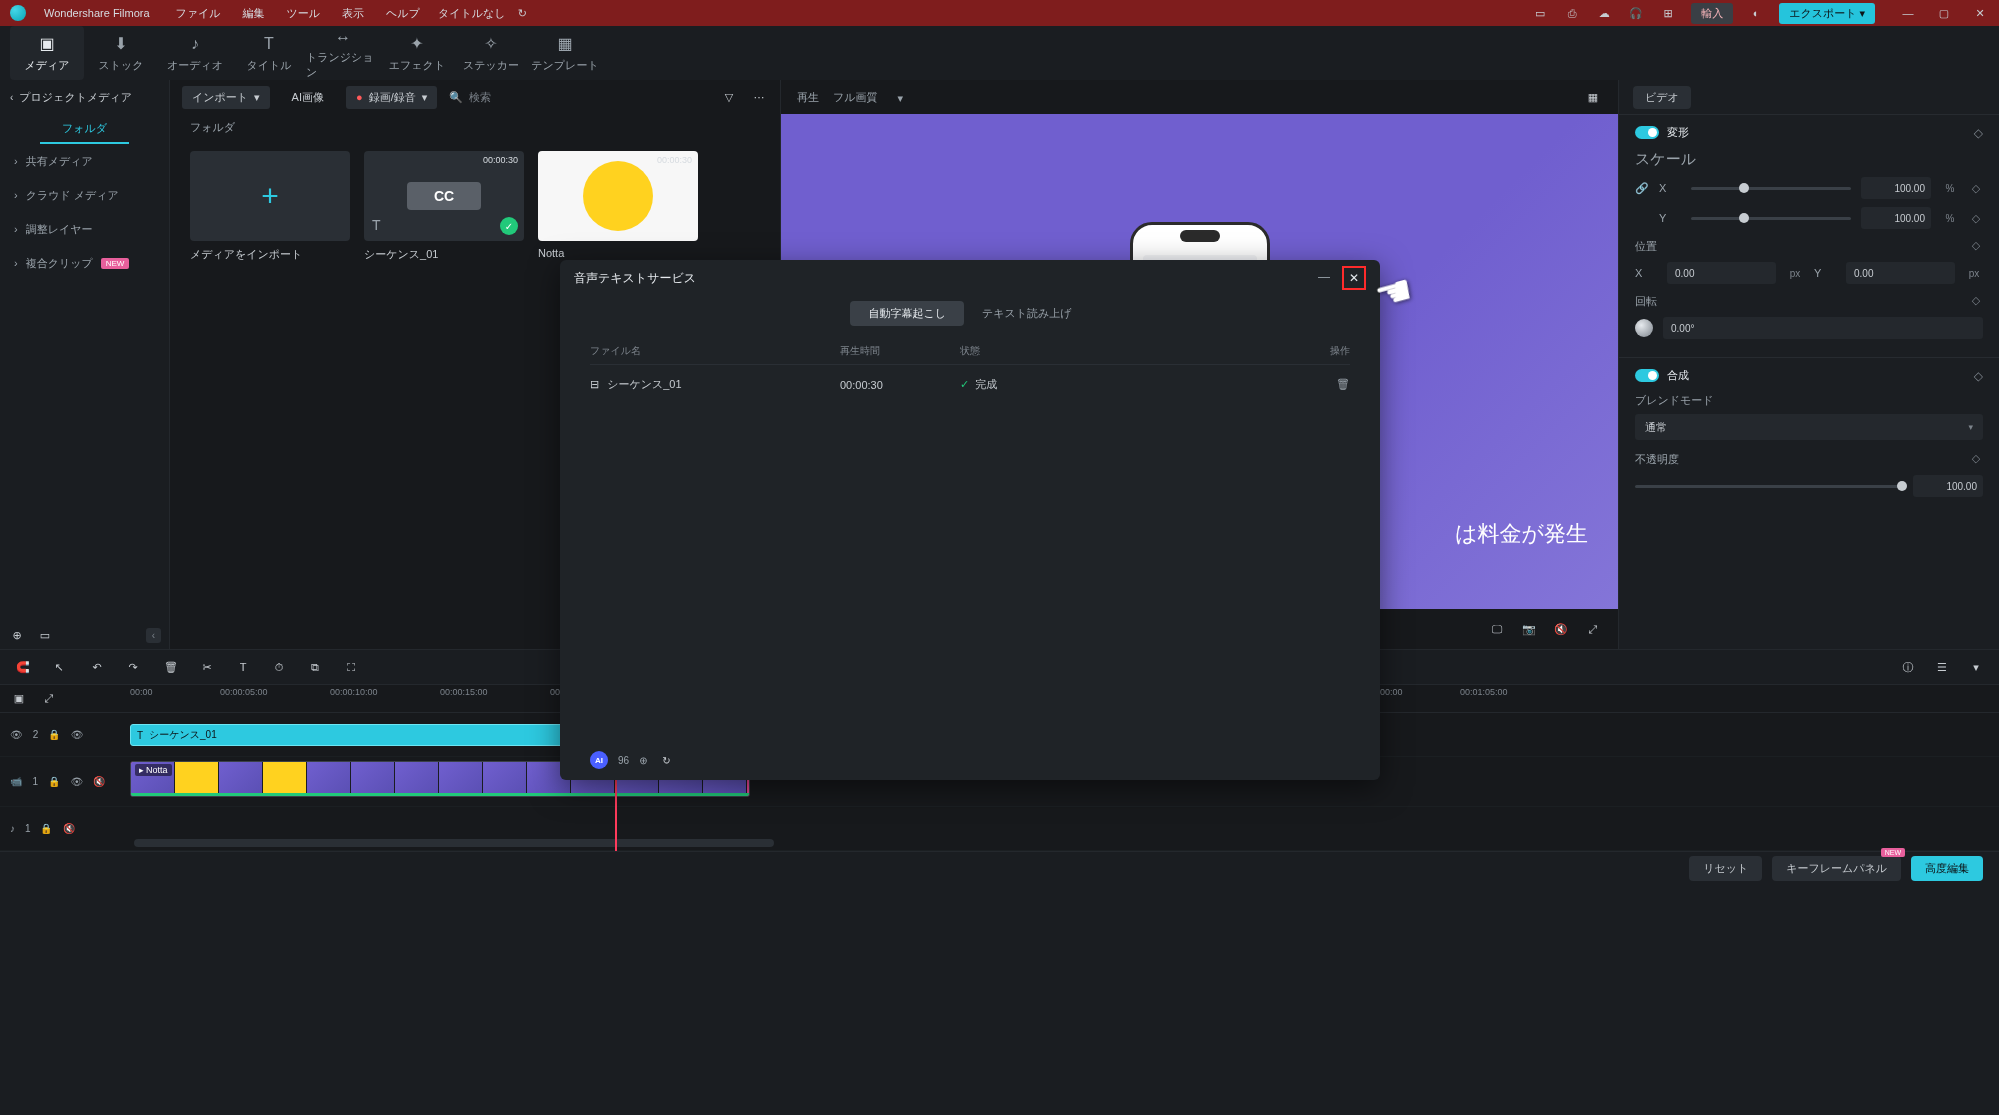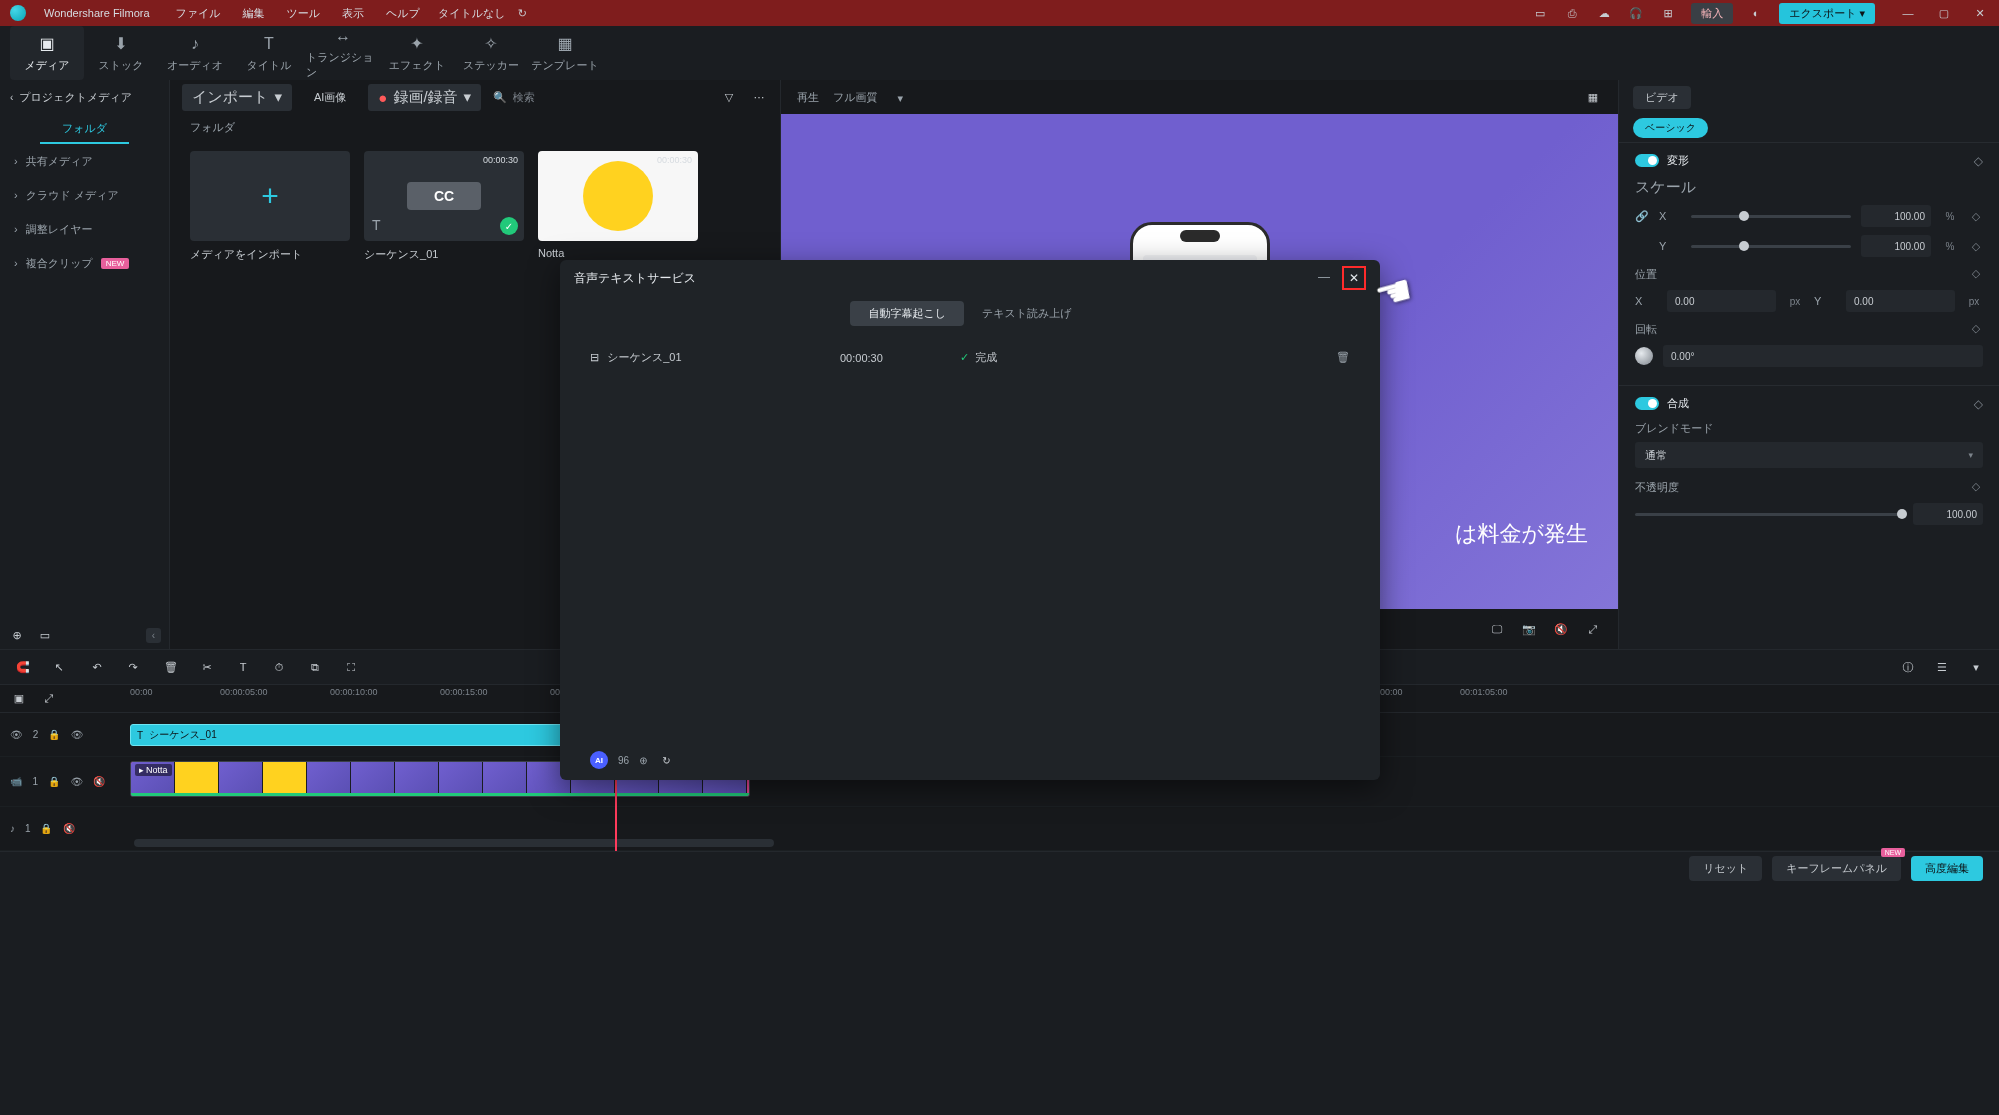--- a/index.html
+++ b/index.html
@@ -30,21 +30,21 @@
 .leftpanel .hdr .chev{font-size:10px}
 .leftpanel .sub{height:30px;display:flex;align-items:center;justify-content:center;color:#2dc9e0;font-size:11px;border-bottom:2px solid #2dc9e0;margin:0 40px}
 .leftpanel .item{height:34px;display:flex;align-items:center;padding:0 14px;gap:8px;cursor:pointer;color:#9aa3ab;font-size:11px}
 .leftpanel .badge{background:#e85f9c;color:#fff;font-size:8px;padding:1px 5px;border-radius:2px}
 .leftpanel .spacer{flex:1}
 .leftpanel .btm{height:28px;display:flex;align-items:center;padding:0 8px;gap:10px;color:#7c838b}
 .leftpanel .collapse{margin-left:auto;background:#2a2f35;border-radius:3px;padding:2px 6px;font-size:10px}
 
 .mediapanel{width:610px;background:#17191c;display:flex;flex-direction:column}
 .mediabar{height:34px;display:flex;align-items:center;padding:0 12px;gap:12px}
-.dropdown{background:#2a2f35;padding:4px 10px;border-radius:3px;display:flex;align-items:center;gap:6px;font-size:15px;cursor:pointer}
+.dropdown{background:#2a2f35;padding:4px 10px;border-radius:3px;display:flex;align-items:center;gap:6px;font-size:11px;cursor:pointer}
 .btnflat{padding:4px 10px;border-radius:3px;font-size:11px;cursor:pointer;color:#c7ccd1}
 .searchbox{display:flex;align-items:center;gap:6px;flex:1;color:#7c838b;font-size:11px}
 .mediabar .ricons{display:flex;gap:12px;color:#9aa3ab}
 .folderlbl{padding:6px 20px;font-size:11px;color:#9aa3ab}
 .mediagrid{display:flex;gap:14px;padding:10px 20px}
 .mediacard{width:160px;display:flex;flex-direction:column;gap:6px}
 .thumb{width:160px;height:90px;background:#2a2f35;border-radius:4px;display:flex;align-items:center;justify-content:center;position:relative}
 .thumb .plus{font-size:30px;color:#2dc9e0;font-weight:200}
 .thumb .cc{background:#5a6068;color:#fff;padding:6px 27px;border-radius:4px;font-size:14px;font-weight:bold}
 .thumb .ticon{position:absolute;left:8px;bottom:8px;color:#9aa3ab;font-size:14px}
@@ -329,23 +329,20 @@
         <span class="icbtn">🔇</span>
         <span class="icbtn">⤢</span>
       </div>
     </div>
   </div>
 
   <div class="inspector">
     <div class="tabrow">
         <span class="t" style="background:#2a2f35">ビデオ</span>
       </div>
-    <div class="subtabrow">
-        <span class="st">ベーシック</span>
-      </div>
     <div class="section">
       <div class="shead">
           <div class="toggle"></div>
           <span class="title">変形</span>
           <span class="kf">◇</span>
         </div>
       <div style="font-size:15px;color:#9aa3ab;margin:6px 0">スケール</div>
       <div class="proprow">
         <span class="link">🔗</span>
         <span class="plbl">X</span>
@@ -531,20 +528,26 @@
     <div class="mctrls">
       <span class="min">—</span>
       <span class="close">✕</span>
     </div>
   </div>
   <div class="mtabs">
     <span class="mt active">自動字幕起こし</span>
     <span class="mt">テキスト読み上げ</span>
   </div>
   <div class="mtable">
+    <div class="mth">
+      <div class="c1">ファイル名</div>
+      <div class="c2">再生時間</div>
+      <div class="c3">状態</div>
+      <div class="c4">操作</div>
+    </div>
     <div class="mtr">
       <div class="c1">
           <span>⊟</span>
           <span>シーケンス_01</span>
         </div>
       <div class="c2">00:00:30</div>
       <div class="c3">
           <span class="chk">✓</span>
           <span>完成</span>
         </div>

